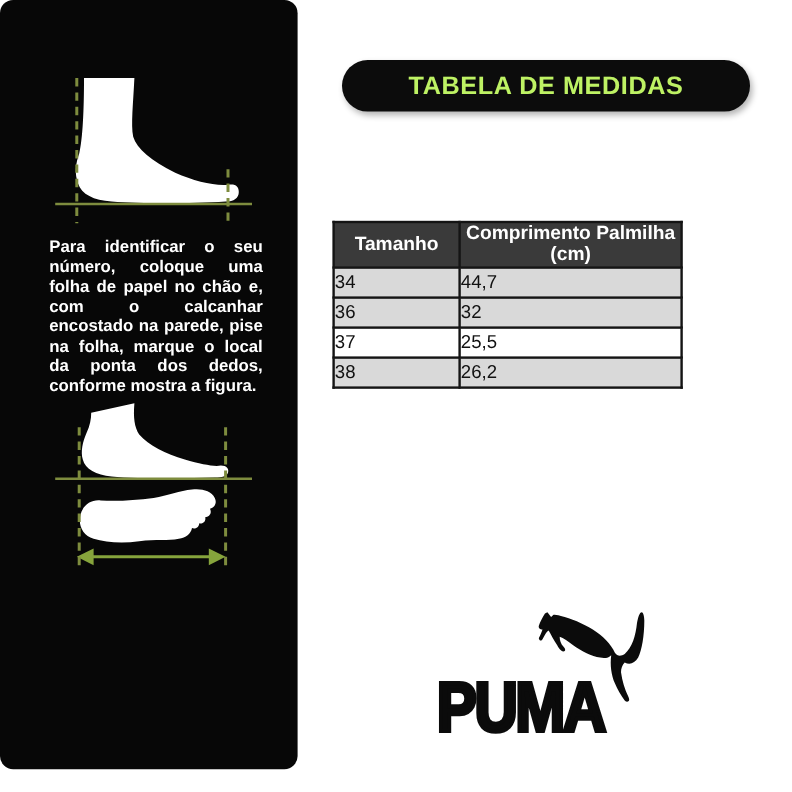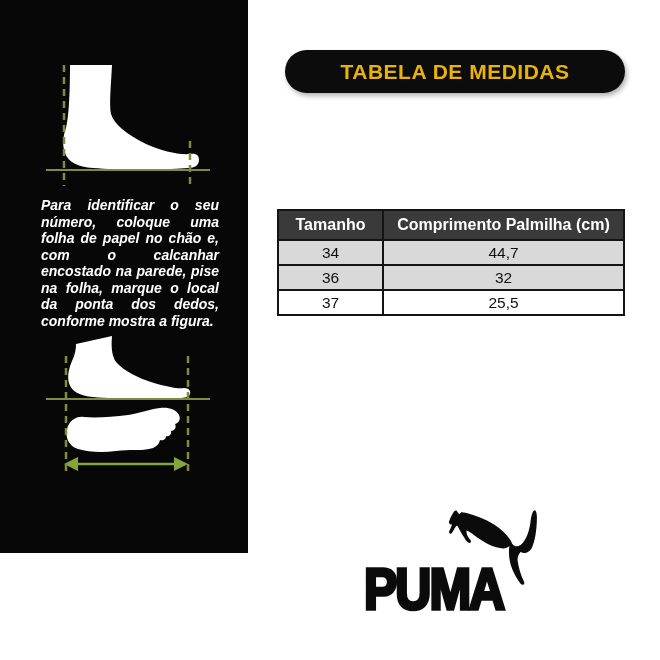--- a/index.html
+++ b/index.html
@@ -1,47 +1,47 @@
 <!DOCTYPE html>
 <html style="--panel-bg: #070707; --green-line: #7e8c3e; --green-arrow: #86a43c; --pill-bg: #0c0c0c; --th-bg: #3a3a3a; --tbl-border: #141414; --row-alt: #d9d9d9;"><head>
 <meta charset="utf-8">
 <style>
   html,body{margin:0;padding:0;background:#fff;}
   .canvas{position:relative;width:660px;height:660px;background:#fff;overflow:hidden;
           font-family:"Liberation Sans",sans-serif;}
 
   
-  .sidebar{position:absolute;left:0;top:0;width:248px;height:553px;
-           background:var(--panel-bg,#070707);border-radius:0;font-style:italic;}
+  .sidebar{position:absolute;left:0;top:0;width:248px;height:641px;
+           background:var(--panel-bg,#070707);border-radius:11px;}
   .illo{position:absolute;}
   .sidebar p{position:absolute;left:41px;width:178px;margin:0;color:#fff;
              font-size:14px;line-height:16.5px;font-weight:600;text-align:justify;}
   .para1{top:197px;}
   .para2{top:482px;}
   .foot-fill{fill:#ffffff;}
   .gline{stroke:var(--green-line,#7e8c3e);stroke-width:2;fill:none;}
   .gdash{stroke:var(--green-line,#7e8c3e);stroke-width:2.5;fill:none;stroke-dasharray:7 5;}
   .garrow{fill:var(--green-arrow,#86a43c);}
   .garrow-line{stroke:var(--green-arrow,#86a43c);stroke-width:2.5;fill:none;}
 
   
   .pill{position:absolute;left:285px;top:50px;width:340px;height:43px;
         background:var(--pill-bg,#0c0c0c);border-radius:22px;
         display:flex;align-items:center;justify-content:center;
         box-shadow:2px 3px 5px rgba(0,0,0,.30);}
-  .pill span{color:#eab308;font-weight:bold;font-size:21px;letter-spacing:.5px;text-align:center;}
+  .pill span{color:#bef264;font-weight:bold;font-size:21px;letter-spacing:.5px;text-align:center;}
 
   
-  table.size{position:absolute;left:277px;top:209px;width:348px;
+  table.size{position:absolute;left:277px;top:184px;width:292px;
              border-collapse:collapse;table-layout:fixed;}
   table.size col.c1{width:105px;}
   table.size th{background:var(--th-bg,#3a3a3a);color:#fff;font-size:16px;font-weight:bold;
                 height:28px;border:2px solid var(--tbl-border,#141414);text-align:center;padding:0;}
   table.size td{font-size:15.5px;color:#111;height:23px;border:2px solid var(--tbl-border,#141414);
-                text-align:center;padding:0;background:#fff;margin-top:18px;}
+                text-align:left;padding:0;background:#fff;margin-top:18px;}
   table.size tr.alt td{background:var(--row-alt,#d9d9d9);}
 
   
   .cat{position:absolute;left:448px;top:509px;}
   .wordmark{position:absolute;left:364px;top:556px;color:#0b0b0b;font-size:50px;
             font-weight:bold;letter-spacing:-2px;-webkit-text-stroke:3px #0b0b0b;
             transform:scaleY(1.16);transform-origin:left top;white-space:nowrap;}
 </style>
 </head>
 <body>
@@ -100,20 +100,24 @@
           <td>44,7</td>
         </tr>
         <tr class="alt">
           <td>36</td>
           <td>32</td>
         </tr>
         <tr>
           <td>37</td>
           <td>25,5</td>
         </tr>
+        <tr class="alt">
+          <td>38</td>
+          <td>26,2</td>
+        </tr>
       </tbody>
   </table>
 
   <svg class="cat" width="92" height="78" viewBox="0 0 90 76">
     <path fill="#0b0b0b" d="M6,2 C4,5 2,9 1,12 C0.5,14 2,15 4,15 C3,18 2,20 1,22 C1,24 3,25 4,23
              C6,20 7,17 9,16 C11,19 13,24 16,28 C17,30 19,33 21,33 C23,33 23,31 21,29
              C19,27 18,24 18,21 C21,22 25,25 29,28 C36,33 44,37 51,38 C55,39 58,38 60,36
              C59,44 60,52 63,59 C65,64 68,69 71,73 C73,75 76,74 74,70 C71,64 69,57 68,50
              C68,47 69,44 71,42 C75,44 79,43 82,38 C85,32 87,20 87,8 C87,4 86,1 85,1
              C83,1 82,5 81,10 C80,20 77,30 71,35 C68,37 65,37 63,34 C60,27 53,20 45,15

